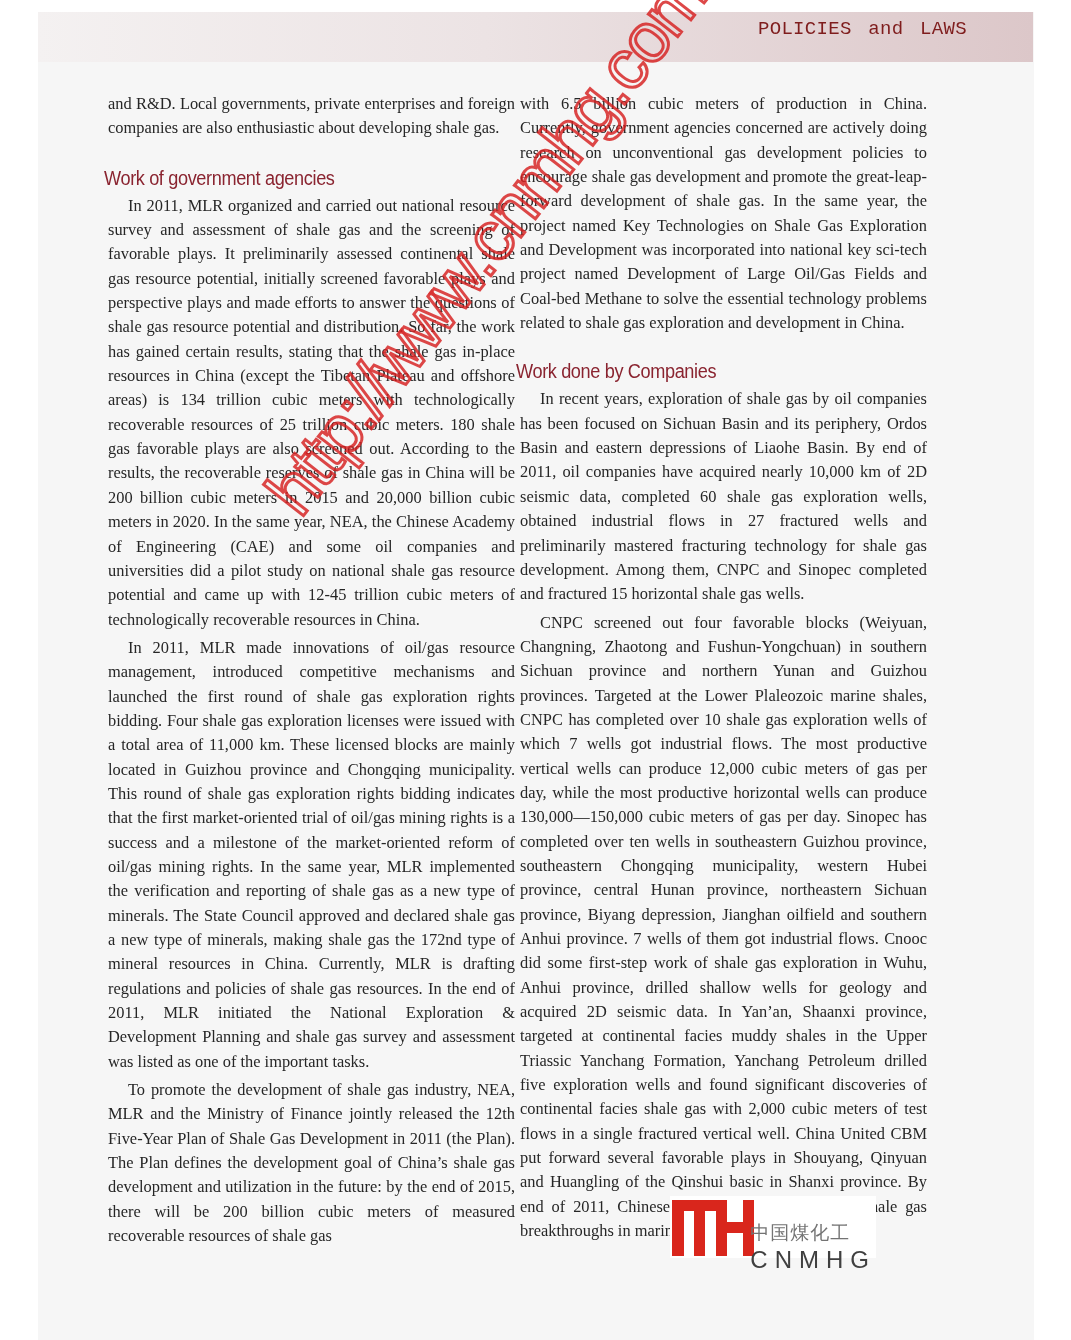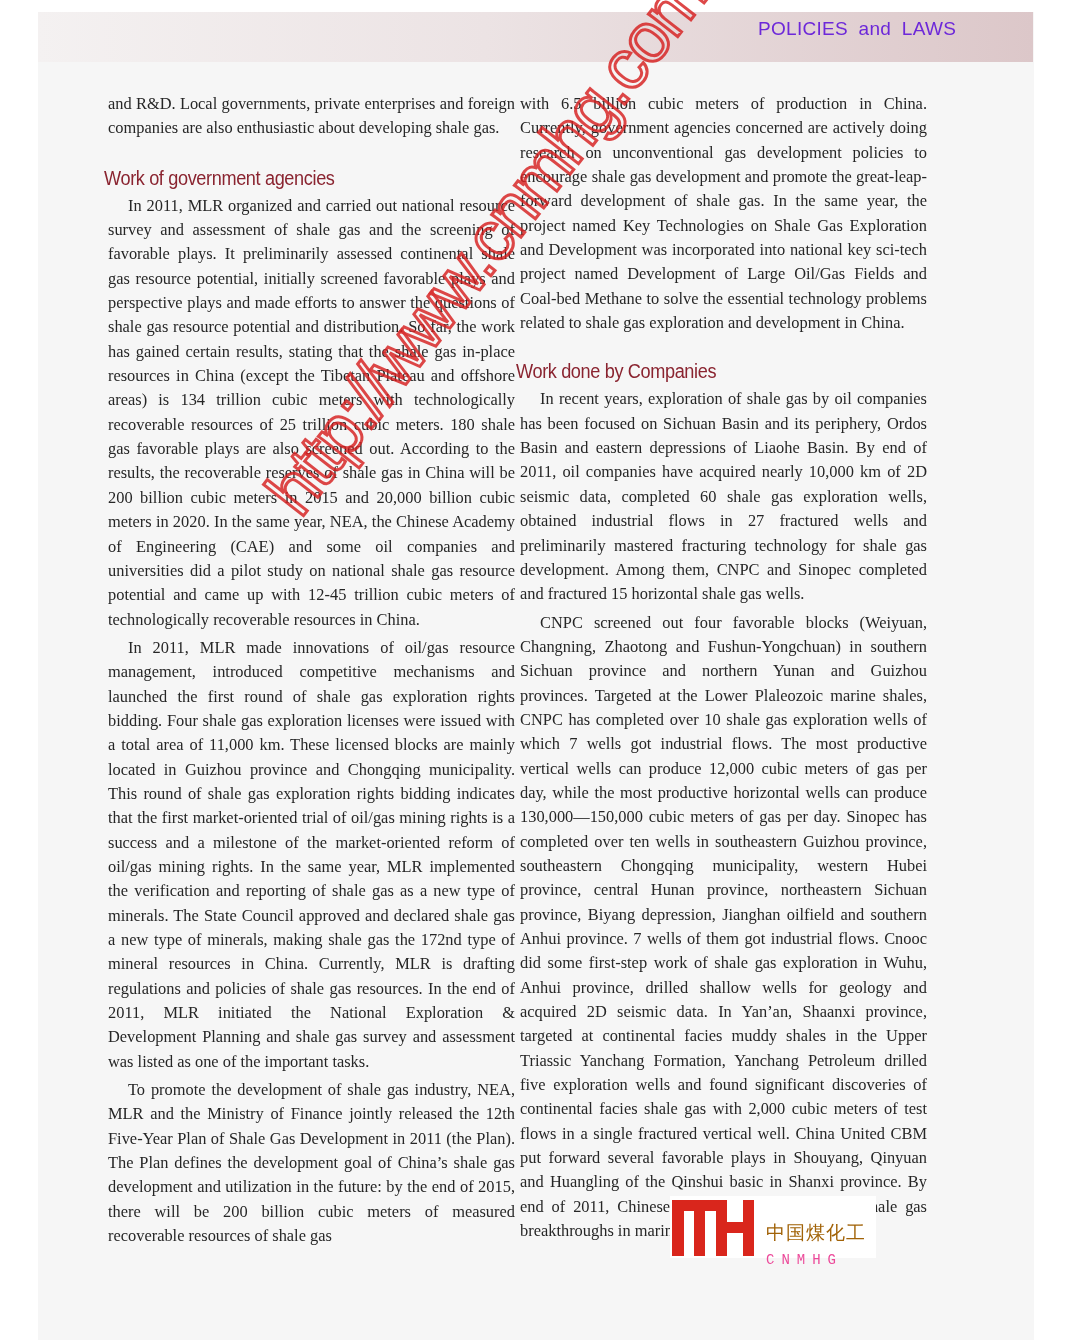--- a/index.html
+++ b/index.html
@@ -27,23 +27,23 @@
       left: 38px;
       top: 12px;
       width: 995px;
       height: 50px;
       background: linear-gradient(90deg, #f4f1f1 0%, #ece3e4 45%, #dcc7c9 100%);
     }
     .running-head {
       position: absolute;
       left: 758px;
       top: 18px;
-      font-family: Liberation Sans, sans-serif;
+      font-family: Liberation Mono, monospace;
       font-size: 19px;
-      color: #6d28d9;
+      color: #7f1d1d;
       letter-spacing: 0.3px;
       word-spacing: 5px;
     }
     .col {
       position: absolute;
       top: 88px;
       width: 415px;
       font-size: 16.4px;
       line-height: 24.35px;
       color: #262626;
@@ -112,36 +112,36 @@
     .logo-text {
       display: flex;
       flex-direction: column;
       justify-content: center;
       padding-left: 10px;
       position: relative;
     }
     .logo-cn {
       font-family: "DejaVu Sans", sans-serif;
       font-size: 19px;
-      color: #a16207;
+      color: #737373;
       line-height: 24px;
       letter-spacing: 1px;
       white-space: nowrap;
       margin-top: 36px;
     }
     .logo-rule {
       height: 2px;
       background: #d9261c;
       width: 104px;
       margin: 3px 0 2px 0;
     }
     .logo-en {
-      font-family: Liberation Mono, monospace;
-      font-size: 14px;
-      color: #ec4899;
+      font-family: Liberation Sans, sans-serif;
+      font-size: 24px;
+      color: #404040;
       letter-spacing: 7px;
       line-height: 22px;
       white-space: nowrap;
     }
   </style>
 </head>
 <body>
 
 <div class="page"></div>
 <div class="header-band"></div>

